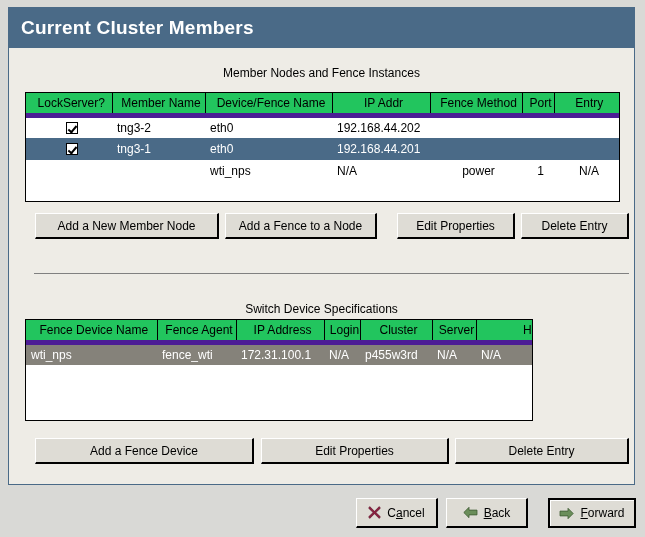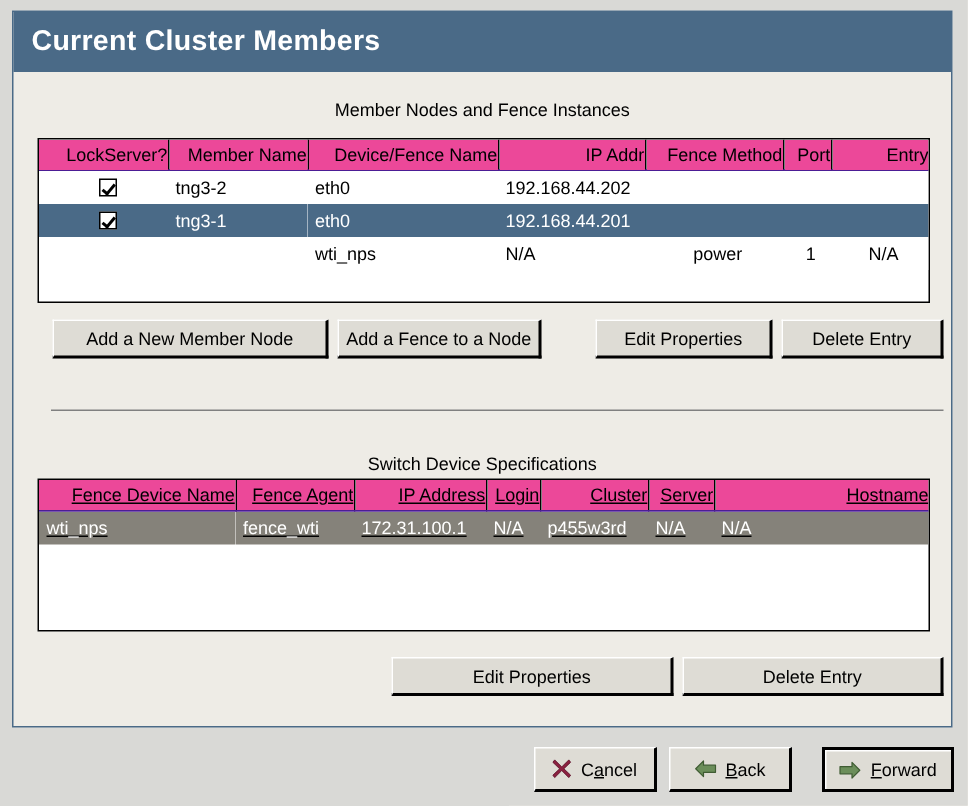--- a/index.html
+++ b/index.html
@@ -74,37 +74,36 @@
     box-sizing: border-box;
     overflow: hidden;
   }
   #members-table-wrap {
     top: 84px;
     width: 595px;
     height: 110px;
   }
   #devices-table-wrap {
     top: 311px;
-    width: 595px;
+    width: 508px;
     height: 102px;
-    text-decoration: underline;
   }
 
   table.grid {
     border-collapse: collapse;
     width: 100%;
     table-layout: fixed;
     font-size: 12px;
   }
   table.grid th {
-    background: #ec4899;
+    background: #22c55e;
     border-right: 1px solid #000;
-    border-bottom: 1px solid #4c1d95;
+    border-bottom: 5px solid #4c1d95;
     font-weight: normal;
-    text-align: right;
+    text-align: center;
     padding: 3px 0 3px 5px;
     height: 20px;
     box-sizing: border-box;
     white-space: nowrap;
     overflow: hidden;
     position: relative;
   }
   table.grid th:last-child { border-right: none; }
   table.grid td {
     padding: 2px 0 2px 5px;
@@ -158,21 +157,21 @@
     text-align: center;
     line-height: 24px;
     height: 26px;
     white-space: nowrap;
     cursor: default;
     padding: 0;
   }
 
   
   #btn-add-member  { left: 26px;  top: 205px; width: 184px; }
-  #btn-add-fence   { left: 216px; top: 205px; width: 136px; text-align: center; }
+  #btn-add-fence   { left: 216px; top: 205px; width: 152px; text-align: center; }
   #btn-edit-member { left: 388px; top: 205px; width: 118px; }
   #btn-del-member  { left: 512px; top: 205px; width: 108px; }
 
   
   #btn-add-device  { left: 26px;  top: 430px; width: 219px; }
   #btn-edit-device { left: 252px; top: 430px; width: 188px; }
   #btn-del-device  { left: 446px; top: 430px; width: 174px; }
 
   
   #separator {
@@ -352,20 +351,21 @@
             <td>172.31.100.1</td>
             <td>N/A</td>
             <td>p455w3rd</td>
             <td>N/A</td>
             <td>N/A</td>
           </tr>
         </tbody>
       </table>
     </div>
 
+    <button class="btn" id="btn-add-device">Add a Fence Device</button>
     <button class="btn" id="btn-edit-device">Edit Properties</button>
     <button class="btn" id="btn-del-device">Delete Entry</button>
 
   </div>
 
   <button class="navbtn" id="btn-cancel">
     <span class="ic">
       <svg width="13" height="13" viewBox="0 0 13 13">
         <path d="M1.8 0.6 L6.5 5.3 L11.2 0.6 L12.4 2.2 L7.9 6.5 L12.4 10.8 L11.2 12.4 L6.5 7.7 L1.8 12.4 L0.6 10.8 L5.1 6.5 L0.6 2.2 Z" fill="#8b2140" stroke="#5d1029" stroke-width="0.6"></path>
       </svg>

